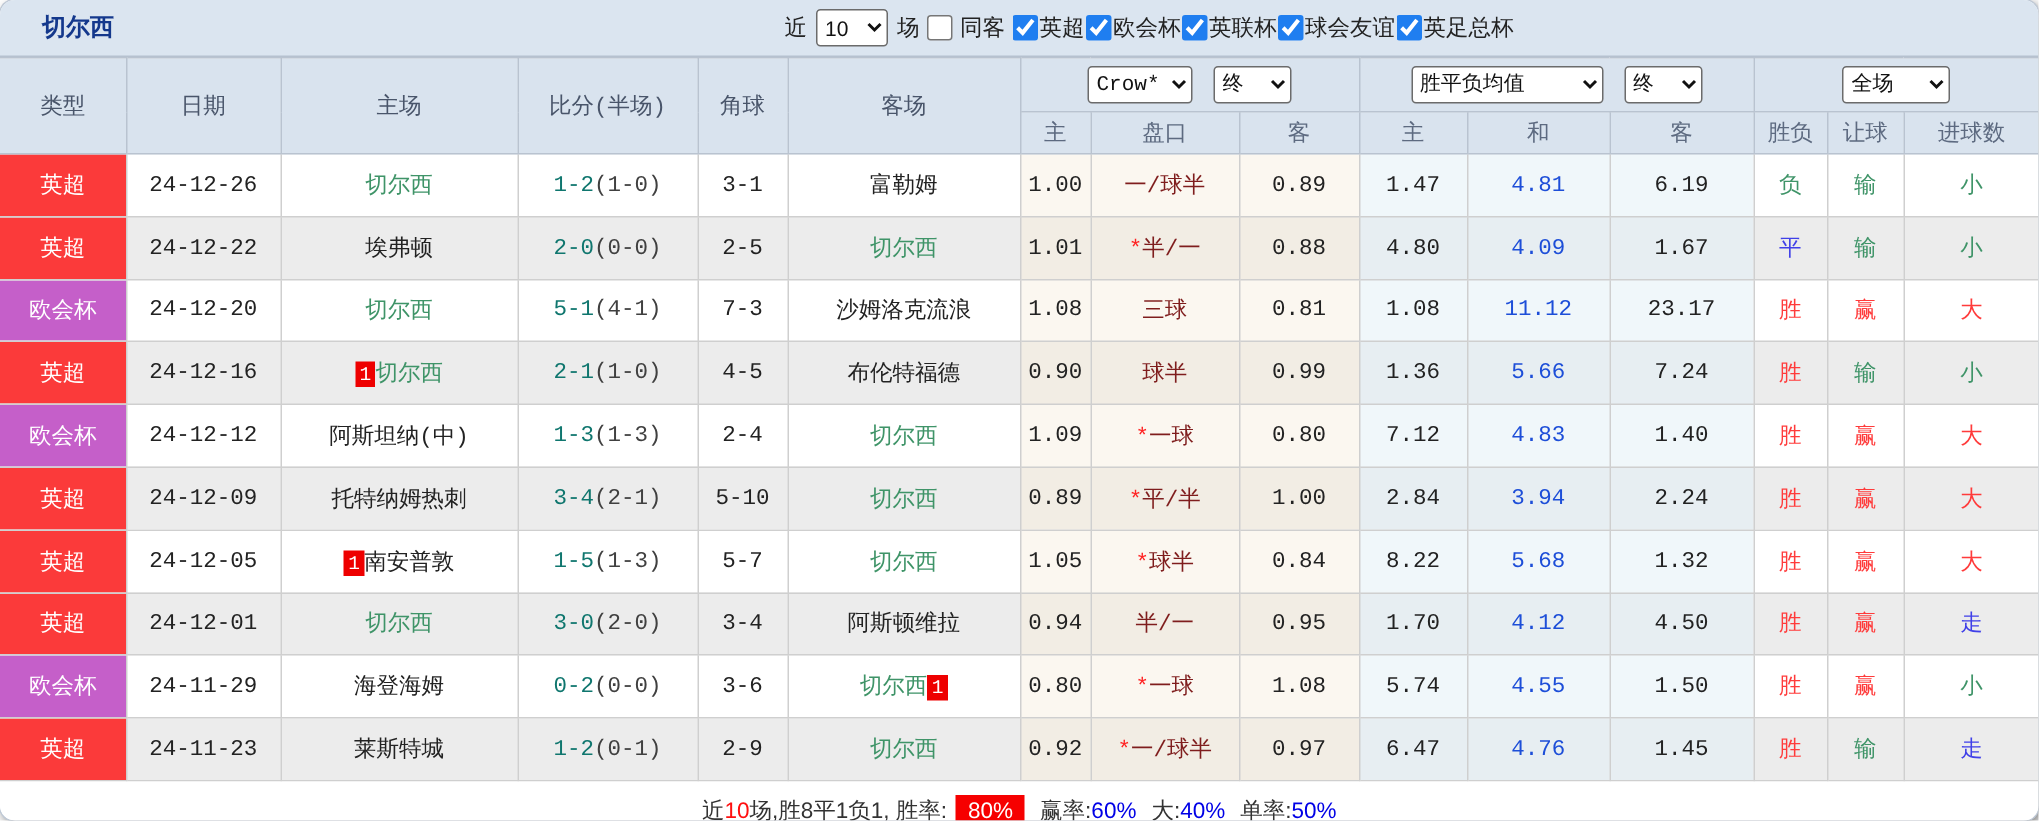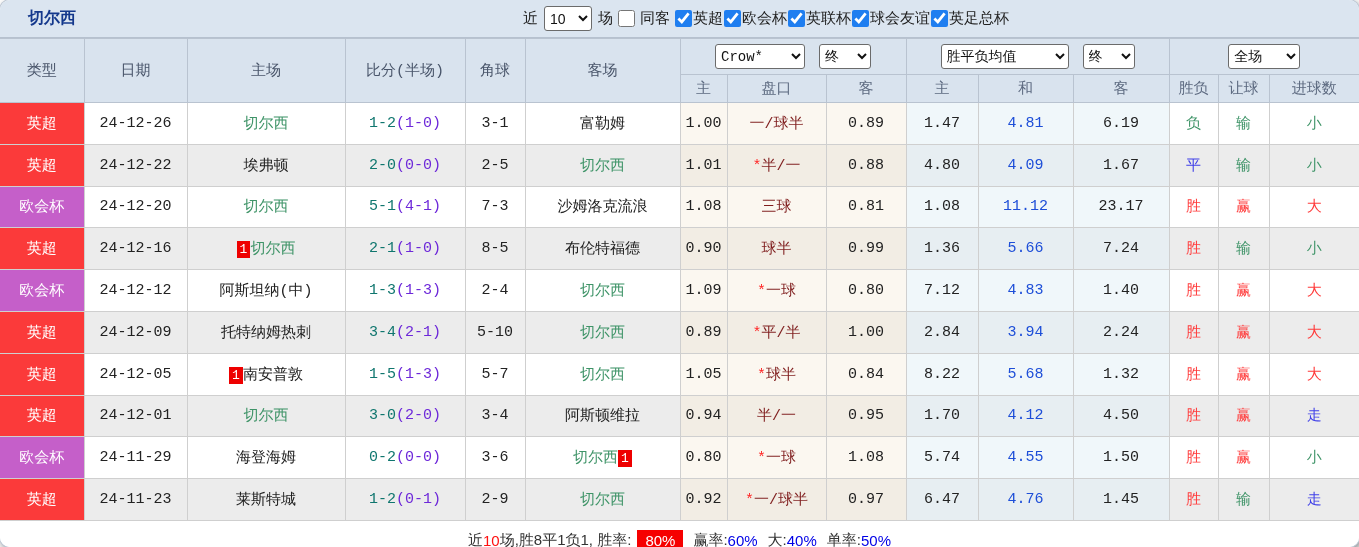--- a/index.html
+++ b/index.html
@@ -10,21 +10,21 @@
   .topbar{height:38px;background:#dbe5f0;display:flex;align-items:center;
           padding-left:28px;box-sizing:border-box;border-bottom:1px solid #b6c1cf;}
   .team-title{font-size:16px;font-weight:bold;color:#14388c;}
   .controls{margin-left:auto;margin-right:350px;display:flex;align-items:center;font-size:15px;color:#222;white-space:nowrap;}
   .controls .lbl{margin:0 4px;}
   .cb{width:17px;height:17px;accent-color:#1f7ef0;margin:0 1px;vertical-align:middle;}
   .league-filter{display:flex;align-items:center;}
   select{font-size:14px;height:25px;border:1px solid #6b6b6b;border-radius:3px;background:#fff;color:#111;
          padding:0 1px;font-family:inherit;}
   .sel-recent{width:48px;margin:0 2px;}
-  .sel-book{width:90px;margin-right:14px;}
+  .sel-book{width:70px;margin-right:14px;}
   .sel-state{width:52px;}
   .sel-avg{width:128px;margin-right:14px;}
   .sel-scope{width:72px;}
 
   
   table{width:1359px;table-layout:fixed;border-collapse:collapse;font-family:Liberation Mono, monospace;}
   thead th{background:#d9e3ee;color:#49556a;font-weight:normal;font-size:15px;
            border:1px solid #b9c3d0;text-align:center;}
   tr.h1 th{height:33px;}
   tr.h2 th{height:25px;color:#5d6a80;}
@@ -47,21 +47,21 @@
 
   td.cell-league{padding:0;}
   .league-badge{display:flex;width:100%;height:100%;align-items:center;justify-content:center;color:#fff;}
   .league-badge.c-red{background:#fb3a3a;color:#fff;}
   .league-badge.c-purple{background:#c55fc9;color:#fff;}
 
   .rank-badge{background:#ee0000;color:#fff;font-size:13px;padding:0 3px;display:inline-block;line-height:17px;}
   .rank-badge:empty{display:none;}
 
   .ft{color:#0f766e;}
-  .half{color:#6d28d9;}
+  .half{color:#404040;}
   .star{color:#ff2222;}
   .star:empty{display:none;}
   .htext{color:#7f1d1d;text-align:center;}
   .avg-d{color:#1d4ed8;}
 
   
   .footer{height:40px;display:flex;align-items:center;justify-content:center;
           font-size:15px;color:#333;background:#fff;white-space:pre;}
   .f-red{color:#ff1010;}
   .winrate{background:#f60000;color:#fff;padding:2px 8px;margin:0 10px 0 6px;}
@@ -222,21 +222,21 @@
       <td class="c-red">赢</td>
       <td class="c-red">大</td>
     </tr>
         <tr>
       <td class="cell-league">
             <span class="league-badge c-red">英超</span>
           </td>
       <td>24-12-16</td>
       <td><span class="rank-badge">1</span><span class="c-green">切尔西</span></td>
       <td><span class="ft">2-1</span><span class="half">(1-0)</span></td>
-      <td>8-5</td>
+      <td>4-5</td>
       <td><span class="c-dark">布伦特福德</span></td>
       <td class="g-odds">0.90</td>
       <td class="g-odds"><span class="htext">球半</span></td>
       <td class="g-odds">0.99</td>
       <td class="g-avg">1.36</td>
       <td class="g-avg avg-d">5.66</td>
       <td class="g-avg">7.24</td>
       <td class="c-red">胜</td>
       <td class="c-green">输</td>
       <td class="c-green">小</td>

